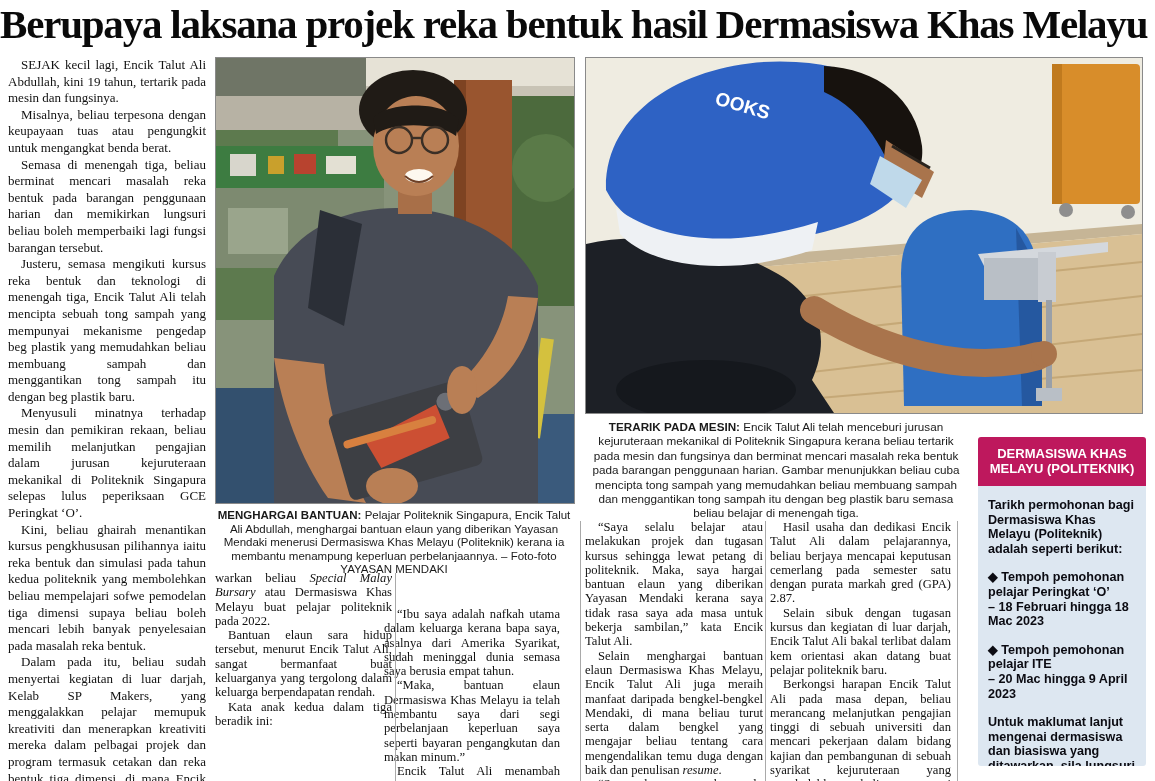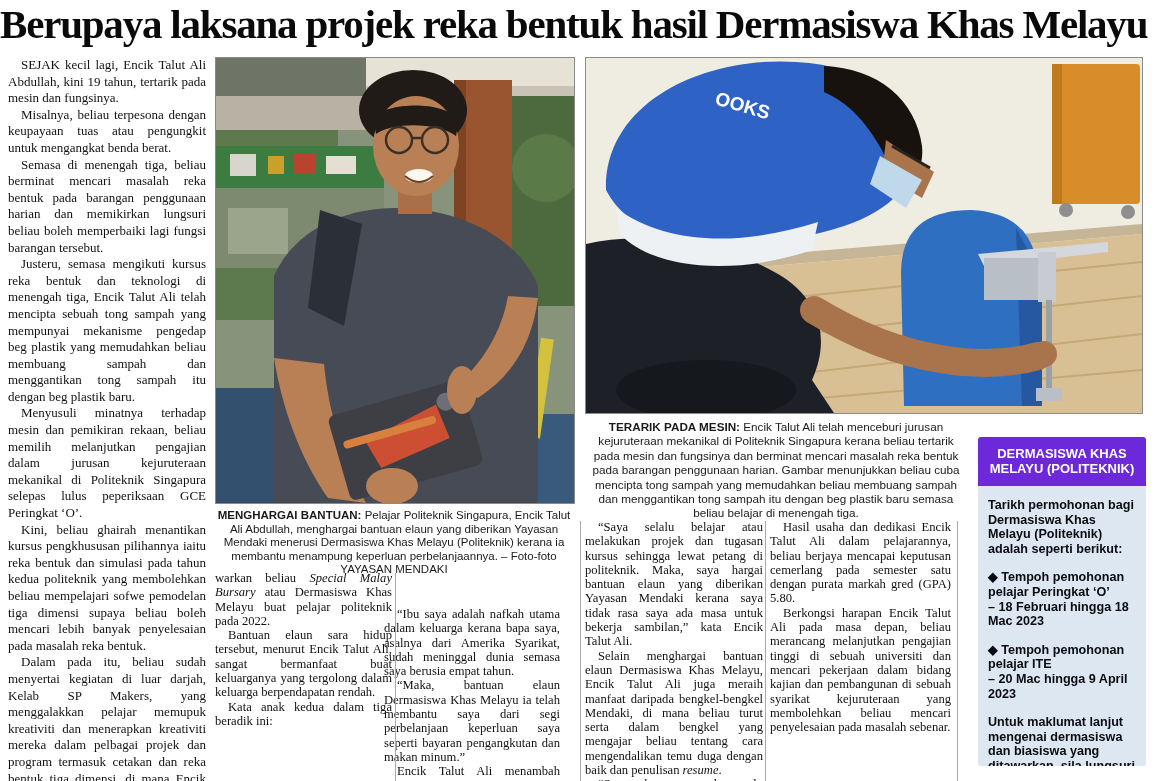--- a/index.html
+++ b/index.html
@@ -26,21 +26,21 @@
   .photo1{left:215px;top:57px;width:360px;height:447px;}
   .photo2{left:585px;top:57px;width:558px;height:357px;}
   
   .caption{position:absolute;font-family:"Liberation Sans", sans-serif;color:#1a1a1a;text-align:center;}
   .cap1{left:215px;top:509px;width:358px;font-size:11.5px;line-height:13.6px;}
   .cap2{left:585px;top:420px;width:382px;font-size:11.7px;line-height:14.4px;}
   .caplead{font-weight:700;}
   
   .infobox{position:absolute;left:978px;top:437px;width:168px;height:329px;
         font-family:"Liberation Sans", sans-serif;border-radius:3px;overflow:hidden;}
-  .ib-head{background:#6d28d9;color:#ffffff;font-weight:700;font-size:13px;line-height:15px;
+  .ib-head{background:#be185d;color:#ffffff;font-weight:700;font-size:13px;line-height:15px;
         text-align:center;padding:9px 8px 10px 8px;}
   .ib-body{background:#dde7f1;color:#0b0b12;font-weight:700;font-size:12.6px;line-height:14.6px;
         padding:12px 10px 10px 10px;height:100%;}
   .ib-body p{margin:0 0 14px 0;}
   .pre{white-space:pre-line;}
 </style>
 </head>
 <body>
 
 <div class="page">
@@ -167,21 +167,22 @@
     <p>Encik Talut Ali menambah bahawa dengan bantuan Dermasiswa Khas Melayu , beliau boleh memberi tumpuan sepenuhnya kepada pelajarannya.</p>
   </div>
 
   <div class="col bcol bcol4">
     <p>“Saya selalu belajar atau melakukan projek dan tugasan kursus sehingga lewat petang di politeknik. Maka, saya hargai bantuan elaun yang diberikan Yayasan Mendaki kerana saya tidak rasa saya ada masa untuk bekerja sambilan,” kata Encik Talut Ali.</p>
     <p><span>Selain menghargai bantuan elaun Dermasiswa Khas Melayu, Encik Talut Ali juga meraih manfaat daripada bengkel-bengkel Mendaki, di mana beliau turut serta dalam bengkel yang mengajar beliau tentang cara mengendalikan temu duga dengan baik dan penulisan </span><span class="em">resume</span><span>.</span></p>
     <p>“Saya sebenarnya agak pemalu tetapi bengkel-bengkel Mendaki itu telah memberi saya lebih keyakinan untuk berbicara semasa sesi temu</p>
   </div>
 
   <div class="col bcol bcol5">
-    <p>Hasil usaha dan dedikasi Encik Talut Ali dalam pelajarannya, beliau berjaya mencapai keputusan cemerlang pada semester satu dengan purata markah gred (GPA) 5.80.</p>
+    <p>Hasil usaha dan dedikasi Encik Talut Ali dalam pelajarannya, beliau berjaya mencapai keputusan cemerlang pada semester satu dengan purata markah gred (GPA) 2.87.</p>
+    <p>Selain sibuk dengan tugasan kursus dan kegiatan di luar darjah, Encik Talut Ali bakal terlibat dalam kem orientasi akan datang buat pelajar politeknik baru.</p>
     <p>Berkongsi harapan Encik Talut Ali pada masa depan, beliau merancang melanjutkan pengajian tinggi di sebuah universiti dan mencari pekerjaan dalam bidang kajian dan pembangunan di sebuah syarikat kejuruteraan yang membolehkan beliau mencari penyelesaian pada masalah sebenar.</p>
   </div>
 
   <div class="vrule" style="left:395px;top:573px;height:208px;"></div>
   <div class="vrule" style="left:580px;top:521px;height:260px;"></div>
   <div class="vrule" style="left:765px;top:521px;height:260px;"></div>
   <div class="vrule" style="left:957px;top:521px;height:260px;"></div>
 
   <aside class="infobox">
     <div class="ib-head">DERMASISWA KHAS MELAYU (POLITEKNIK)</div>

